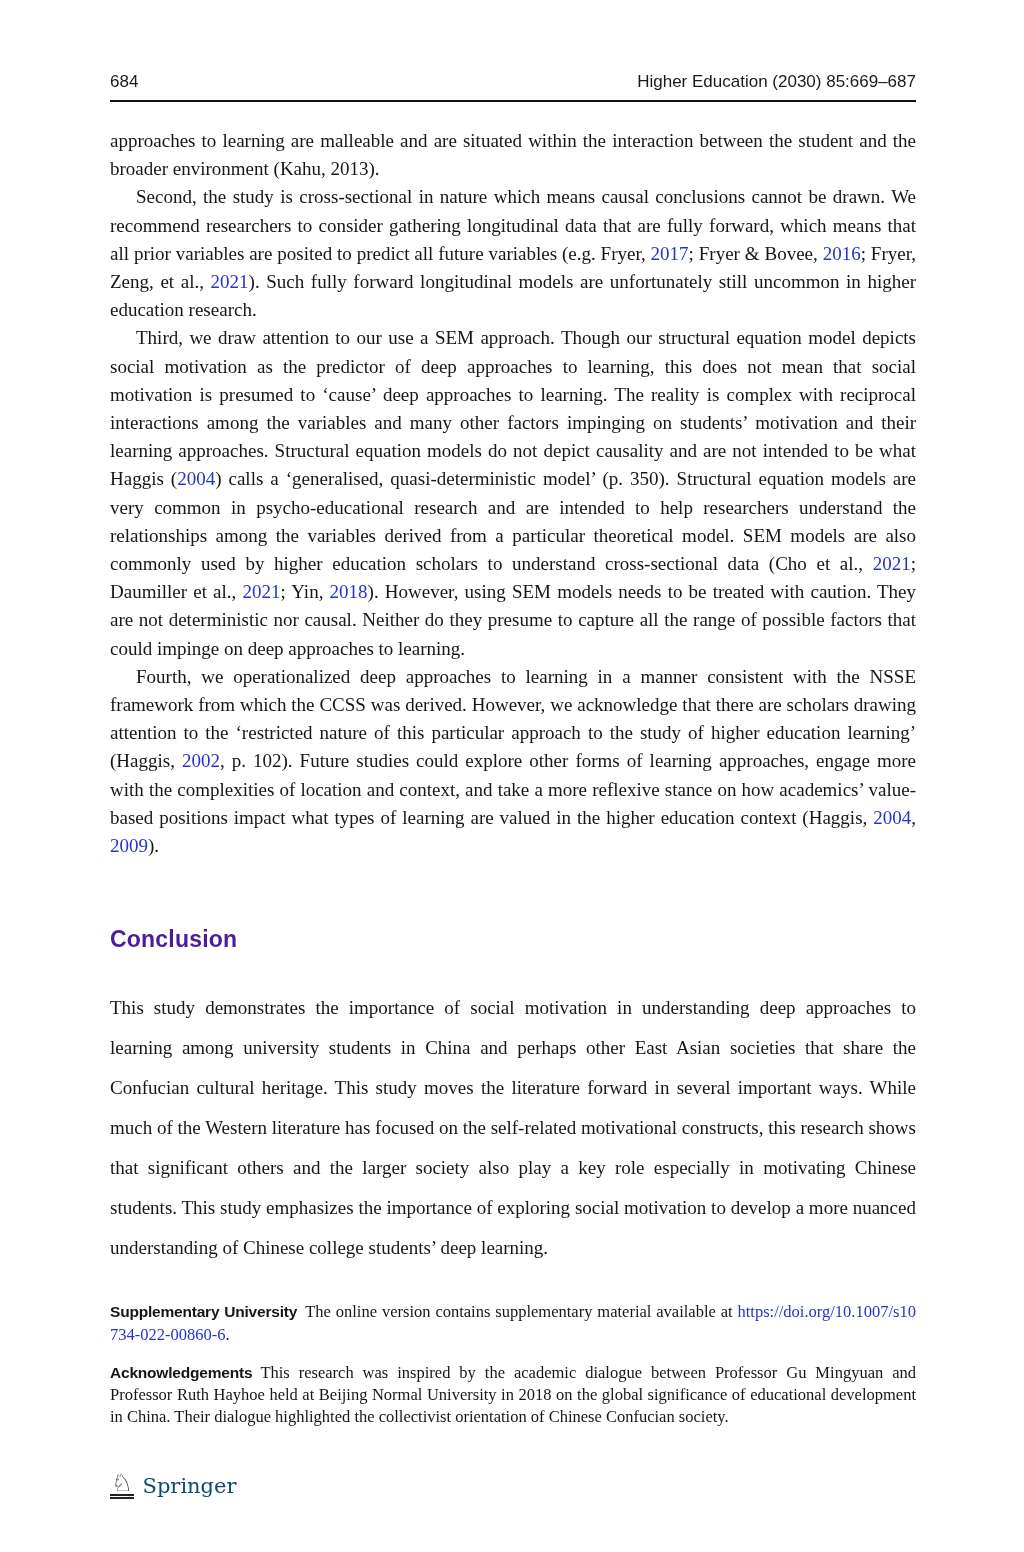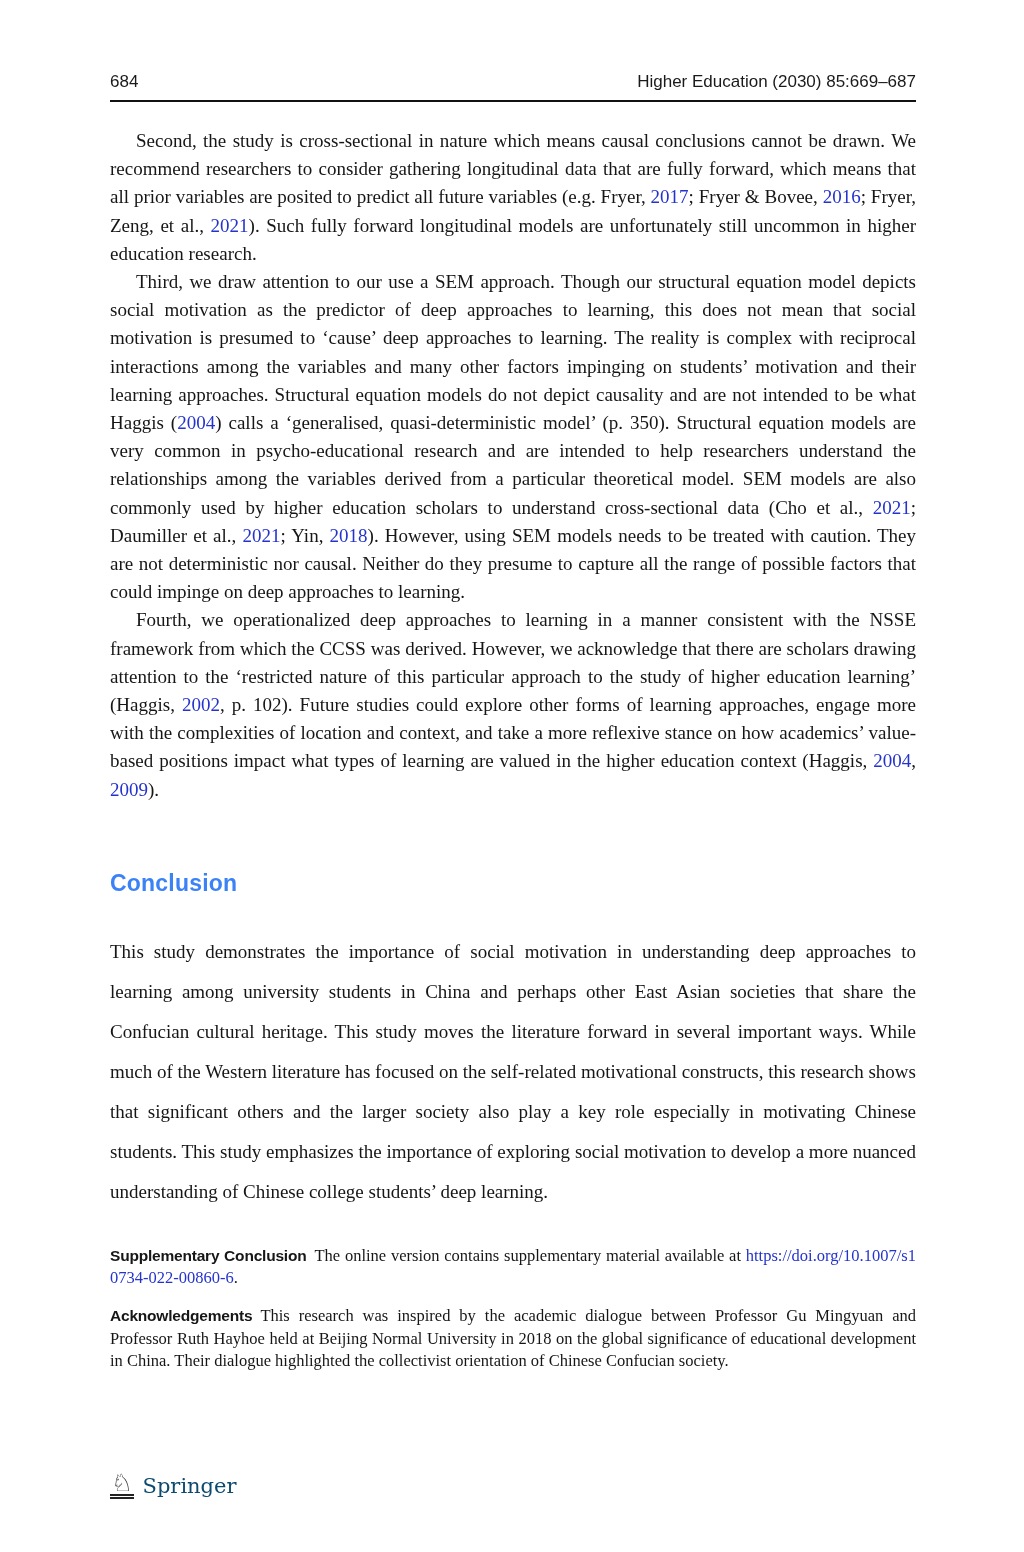--- a/index.html
+++ b/index.html
@@ -46,21 +46,21 @@
   a.lnk {
     color: var(--link-color, #2433cc);
     text-decoration: none;
     cursor: pointer;
   }
   .section-heading {
     margin-top: 66px;
     font-family: "Liberation Sans", sans-serif;
     font-weight: bold;
     font-size: 23px;
-    color: #3b82f6;
+    color: #4c1d95;
     letter-spacing: 0.2px;
   }
   .conclusion-text {
     margin-top: 35px;
     font-size: 19px;
     line-height: 40px;
     text-align: justify;
     hyphens: auto;
     -webkit-hyphens: auto;
   }
@@ -112,33 +112,34 @@
 <div class="page">
   <div class="content">
 
     <div class="header-row">
       <span>684</span>
       <span>Higher Education (2030) 85:669–687</span>
     </div>
     <hr class="rule">
 
     <div class="body-text">
+      <p>approaches to learning are malleable and are situated within the interaction between the student and the broader environment (Kahu, 2013).</p>
       <p class="indent">Second, the study is cross-sectional in nature which means causal conclusions cannot be drawn. We recommend researchers to consider gathering longitudinal data that are fully forward, which means that all prior variables are posited to predict all future variables (e.g. Fryer, <a class="lnk">2017</a>; Fryer &amp; Bovee, <a class="lnk">2016</a>; Fryer, Zeng, et al., <a class="lnk">2021</a>). Such fully forward longitudinal models are unfortunately still uncommon in higher education research.</p>
       <p class="indent">Third, we draw attention to our use a SEM approach. Though our structural equation model depicts social motivation as the predictor of deep approaches to learning, this does not mean that social motivation is presumed to ‘cause’ deep approaches to learning. The reality is complex with reciprocal interactions among the variables and many other factors impinging on students’ motivation and their learning approaches. Structural equation models do not depict causality and are not intended to be what Haggis (<a class="lnk">2004</a>) calls a ‘generalised, quasi-deterministic model’ (p. 350). Structural equation models are very common in psycho-educational research and are intended to help researchers understand the relationships among the variables derived from a particular theoretical model. SEM models are also commonly used by higher education scholars to understand cross-sectional data (Cho et al., <a class="lnk">2021</a>; Daumiller et al., <a class="lnk">2021</a>; Yin, <a class="lnk">2018</a>). However, using SEM models needs to be treated with caution. They are not deterministic nor causal. Neither do they presume to capture all the range of possible factors that could impinge on deep approaches to learning.</p>
       <p class="indent">Fourth, we operationalized deep approaches to learning in a manner consistent with the NSSE framework from which the CCSS was derived. However, we acknowledge that there are scholars drawing attention to the ‘restricted nature of this particular approach to the study of higher education learning’ (Haggis, <a class="lnk">2002</a>, p. 102). Future studies could explore other forms of learning approaches, engage more with the complexities of location and context, and take a more reflexive stance on how academics’ value-based positions impact what types of learning are valued in the higher education context (Haggis, <a class="lnk">2004</a>, <a class="lnk">2009</a>).</p>
     </div>
 
     <h2 class="section-heading">Conclusion</h2>
 
     <div class="conclusion-text">
       <p>This study demonstrates the importance of social motivation in understanding deep approaches to learning among university students in China and perhaps other East Asian societies that share the Confucian cultural heritage. This study moves the literature forward in several important ways. While much of the Western literature has focused on the self-related motivational constructs, this research shows that significant others and the larger society also play a key role especially in motivating Chinese students. This study emphasizes the importance of exploring social motivation to develop a more nuanced understanding of Chinese college students’ deep learning.</p>
     </div>
 
     <p class="small-para supplementary">
-      <b class="runin">Supplementary Conclusion</b><span>The online version contains supplementary material available at <a class="lnk">https://doi.org/10.1007/s10734-022-00860-6</a>.</span>
+      <b class="runin">Supplementary University</b><span>The online version contains supplementary material available at <a class="lnk">https://doi.org/10.1007/s10734-022-00860-6</a>.</span>
     </p>
 
     <p class="small-para acknowledgements">
       <b class="runin">Acknowledgements</b><span>This research was inspired by the academic dialogue between Professor Gu Mingyuan and Professor Ruth Hayhoe held at Beijing Normal University in 2018 on the global significance of educational development in China. Their dialogue highlighted the collectivist orientation of Chinese Confucian society.</span>
     </p>
 
   </div>
 
   <div class="footer">
     <span class="knight">♘</span>

